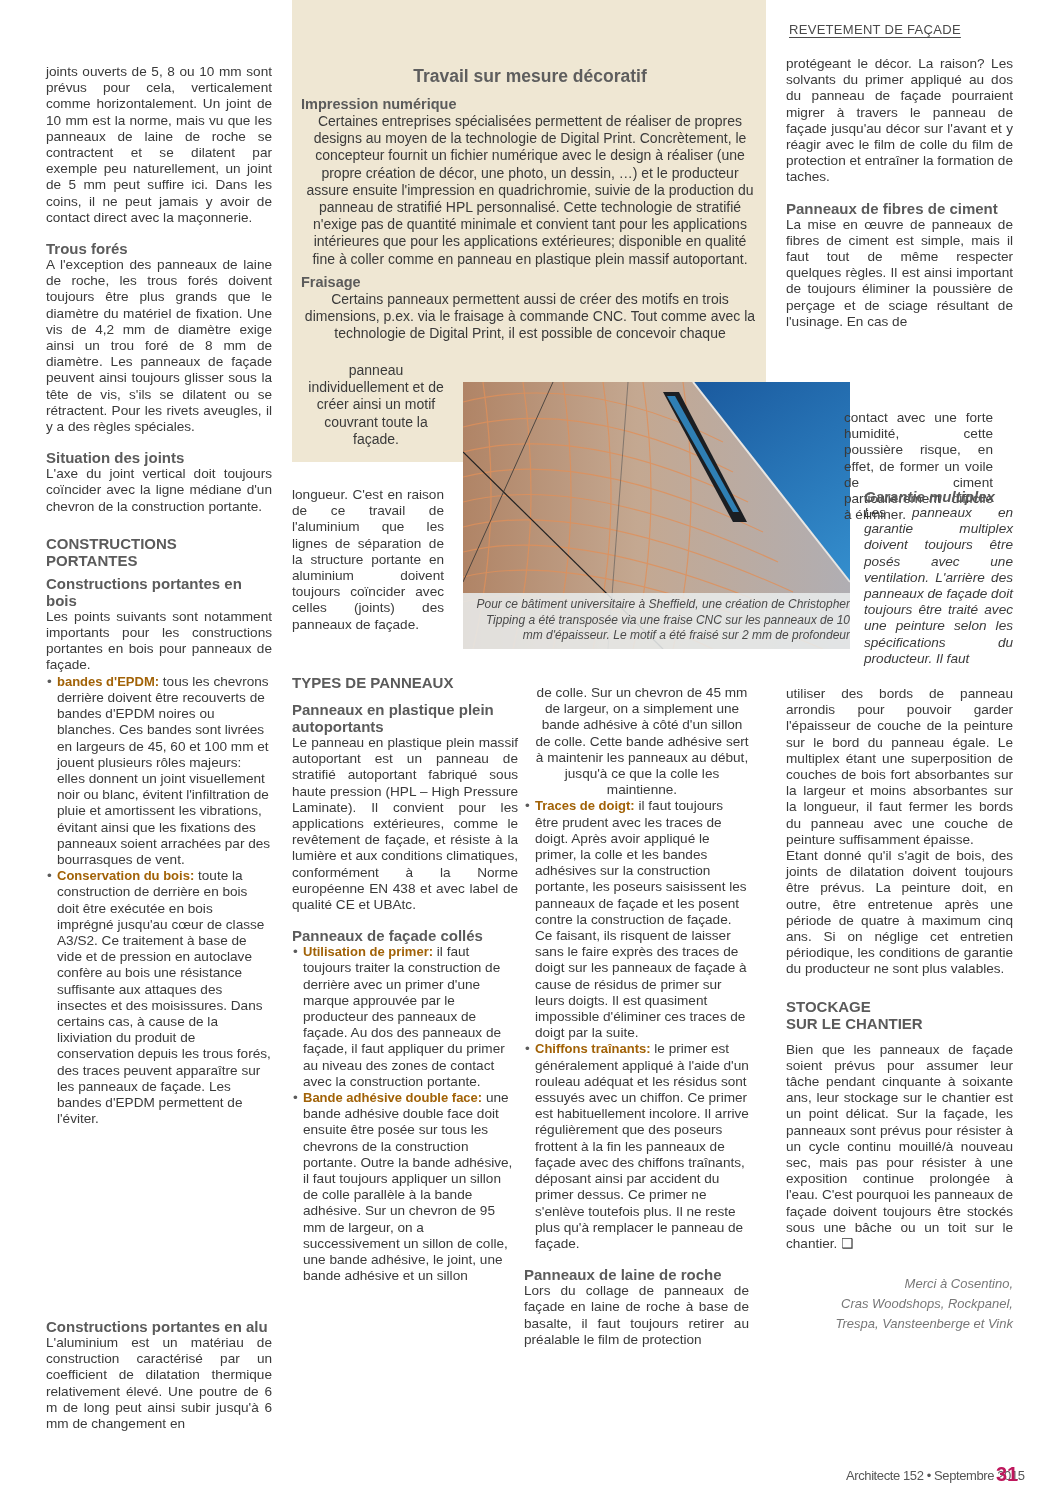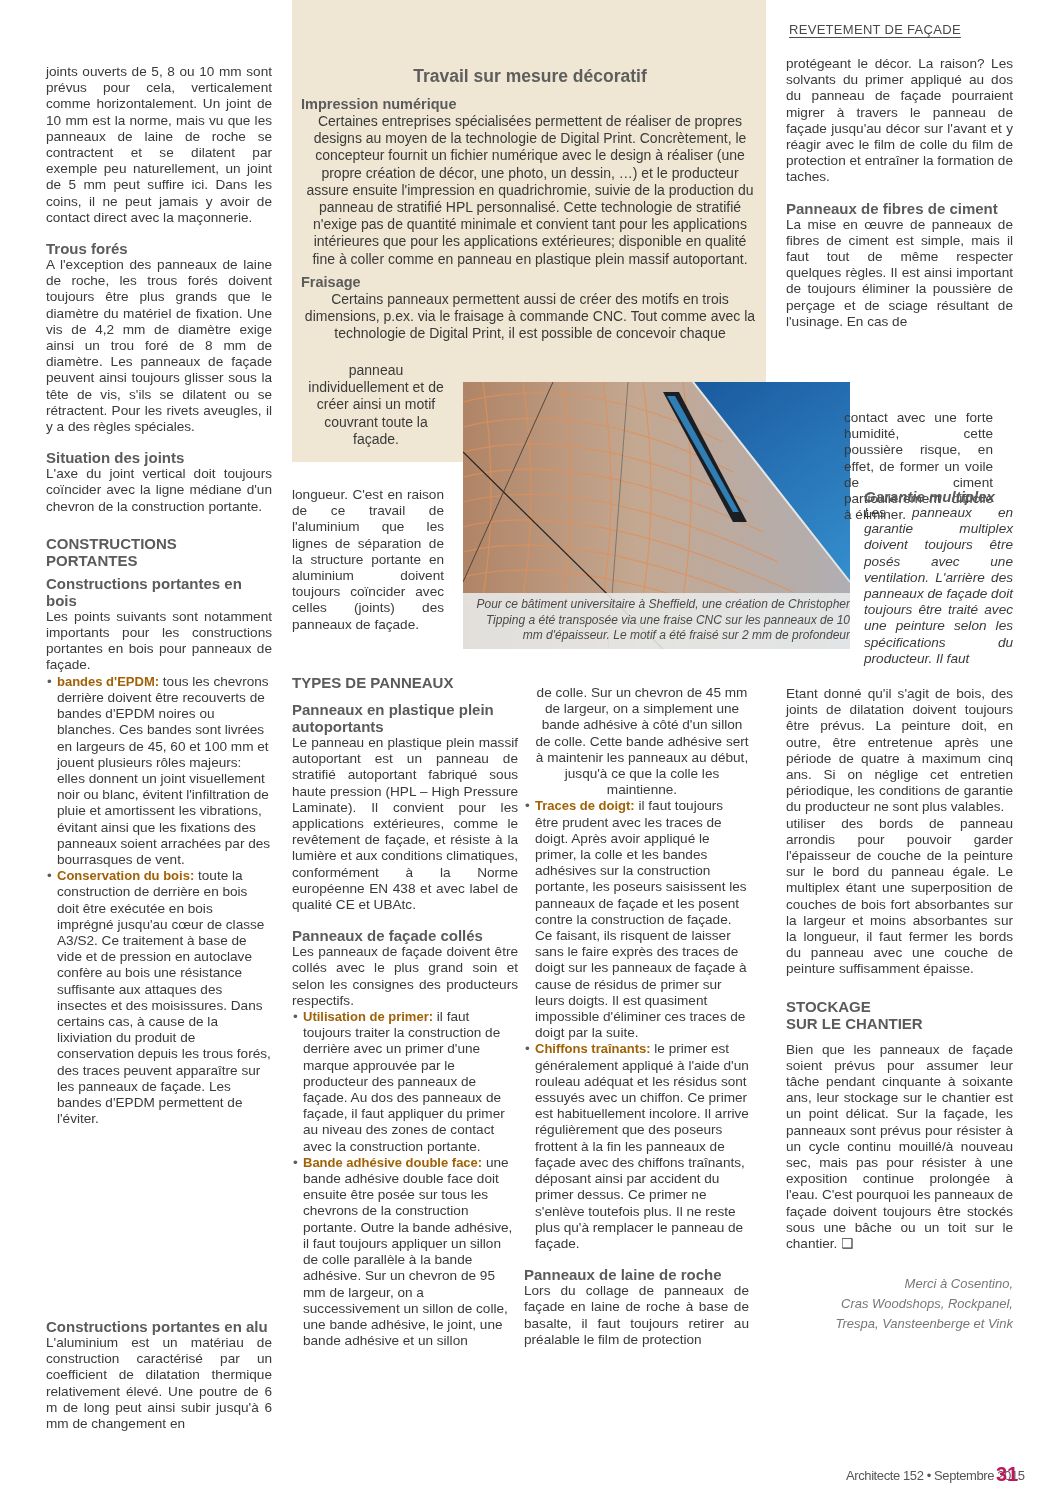--- a/index.html
+++ b/index.html
@@ -111,21 +111,20 @@
 </div>
 
 <div class="abs txt" style="left:292px; top:487px; width:152px;">longueur. C'est en raison de ce travail de l'aluminium que les lignes de séparation de la structure portante en aluminium doivent toujours coïncider avec celles (joints) des panneaux de façade.</div>
 <div class="abs" style="left:292px; top:674px; width:226px;">
   <div class="h1">TYPES DE PANNEAUX</div>
   <div class="gap" style="height:10px;"></div>
   <div class="h2">Panneaux en plastique plein autoportants</div>
   <div class="txt">Le panneau en plastique plein massif autoportant est un panneau de stratifié autoportant fabriqué sous haute pression (HPL – High Pressure Laminate). Il convient pour les applications extérieures, comme le revêtement de façade, et résiste à la lumière et aux conditions climatiques, conformément à la Norme européenne EN 438 et avec label de qualité CE et UBAtc.</div>
   <div class="gap"></div>
   <div class="h2">Panneaux de façade collés</div>
-  <div class="txt">Les panneaux de façade doivent être collés avec le plus grand soin et selon les consignes des producteurs respectifs.</div>
   <ul class="bullets txt">
     <li><span class="lead">Utilisation de primer:</span><span> il faut toujours traiter la construction de derrière avec un primer d'une marque approuvée par le producteur des panneaux de façade. Au dos des panneaux de façade, il faut appliquer du primer au niveau des zones de contact avec la construction portante.</span></li>
     <li><span class="lead">Bande adhésive double face:</span><span>  une bande adhésive double face doit ensuite être posée sur tous les chevrons de la construction portante. Outre la bande adhésive, il faut toujours appliquer un sillon de colle parallèle à la bande adhésive. Sur un chevron de 95 mm de largeur, on a successivement un sillon de colle, une bande adhésive, le joint, une bande adhésive et un sillon</span></li>
   </ul>
 </div>
 
 <div class="abs" style="left:524px; top:685px; width:225px;">
   <div class="txt left" style="padding-left:11px;">de colle. Sur un chevron de 45 mm de largeur, on a simplement une bande adhésive à côté d'un sillon de colle. Cette bande adhésive sert à maintenir les panneaux au début, jusqu'à ce que la colle les maintienne.</div>
   <ul class="bullets txt">
     <li><span class="lead">Traces de doigt:</span><span> il faut toujours être prudent avec les traces de doigt. Après avoir appliqué le primer, la colle et les bandes adhésives sur la construction portante, les poseurs saisissent les panneaux de façade et les posent contre la construction de façade. Ce faisant, ils risquent de laisser sans le faire exprès des traces de doigt sur les panneaux de façade à cause de résidus de primer sur leurs doigts. Il est quasiment impossible d'éliminer ces traces de doigt par la suite.</span></li>
@@ -141,22 +140,22 @@
   <div class="gap"></div>
   <div class="h2">Panneaux de fibres de ciment</div>
   <div class="txt">La mise en œuvre de panneaux de fibres de ciment est simple, mais il faut tout de même respecter quelques règles. Il est ainsi important de toujours éliminer la poussière de perçage et de sciage résultant de l'usinage. En cas de</div>
 </div>
 <div class="abs txt" style="left:844px; top:362px; width:149px;margin-top:48px;">contact avec une forte humidité, cette poussière risque, en effet, de former un voile de ciment particulièrement difficile à éliminer.</div>
 <div class="abs" style="left:864px; top:488px; width:149px;font-style:italic;">
   <div class="h2">Garantie multiplex</div>
   <div class="txt">Les panneaux en garantie multiplex doivent toujours être posés avec une ventilation. L'arrière des panneaux de façade doit toujours être traité avec une peinture selon les spécifications du producteur. Il faut</div>
 </div>
 <div class="abs" style="left:786px; top:686px; width:227px;">
+  <div class="txt">utiliser des bords de panneau arrondis pour pouvoir garder l'épaisseur de couche de la peinture sur le bord du panneau égale. Le multiplex étant une superposition de couches de bois fort absorbantes sur la largeur et moins absorbantes sur la longueur, il faut fermer les bords du panneau avec une couche de peinture suffisamment épaisse.</div>
   <div class="txt">Etant donné qu'il s'agit de bois, des joints de dilatation doivent toujours être prévus. La peinture doit, en outre, être entretenue après une période de quatre à maximum cinq ans. Si on néglige cet entretien périodique, les conditions de garantie du producteur ne sont plus valables.</div>
-  <div class="txt">utiliser des bords de panneau arrondis pour pouvoir garder l'épaisseur de couche de la peinture sur le bord du panneau égale. Le multiplex étant une superposition de couches de bois fort absorbantes sur la largeur et moins absorbantes sur la longueur, il faut fermer les bords du panneau avec une couche de peinture suffisamment épaisse.</div>
   <div class="gap" style="height:20px;"></div>
   <div class="h1">STOCKAGE</div>
   <div class="h1">SUR LE CHANTIER</div>
   <div class="gap" style="height:10px;"></div>
   <div class="txt"><span>Bien que les panneaux de façade soient prévus pour assumer leur tâche pendant cinquante à soixante ans, leur stockage sur le chantier est un point délicat. Sur la façade, les panneaux sont prévus pour résister à un cycle continu mouillé/à nouveau sec, mais pas pour résister à une exposition continue prolongée à l'eau. C'est pourquoi les panneaux de façade doivent toujours être stockés sous une bâche ou un toit sur le chantier.</span> <span>❑</span></div>
   <div class="gap" style="height:22px;"></div>
   <div class="thanks">
     <div>Merci à Cosentino,</div>
     <div>Cras Woodshops, Rockpanel,</div>
     <div>Trespa, Vansteenberge et Vink</div>

